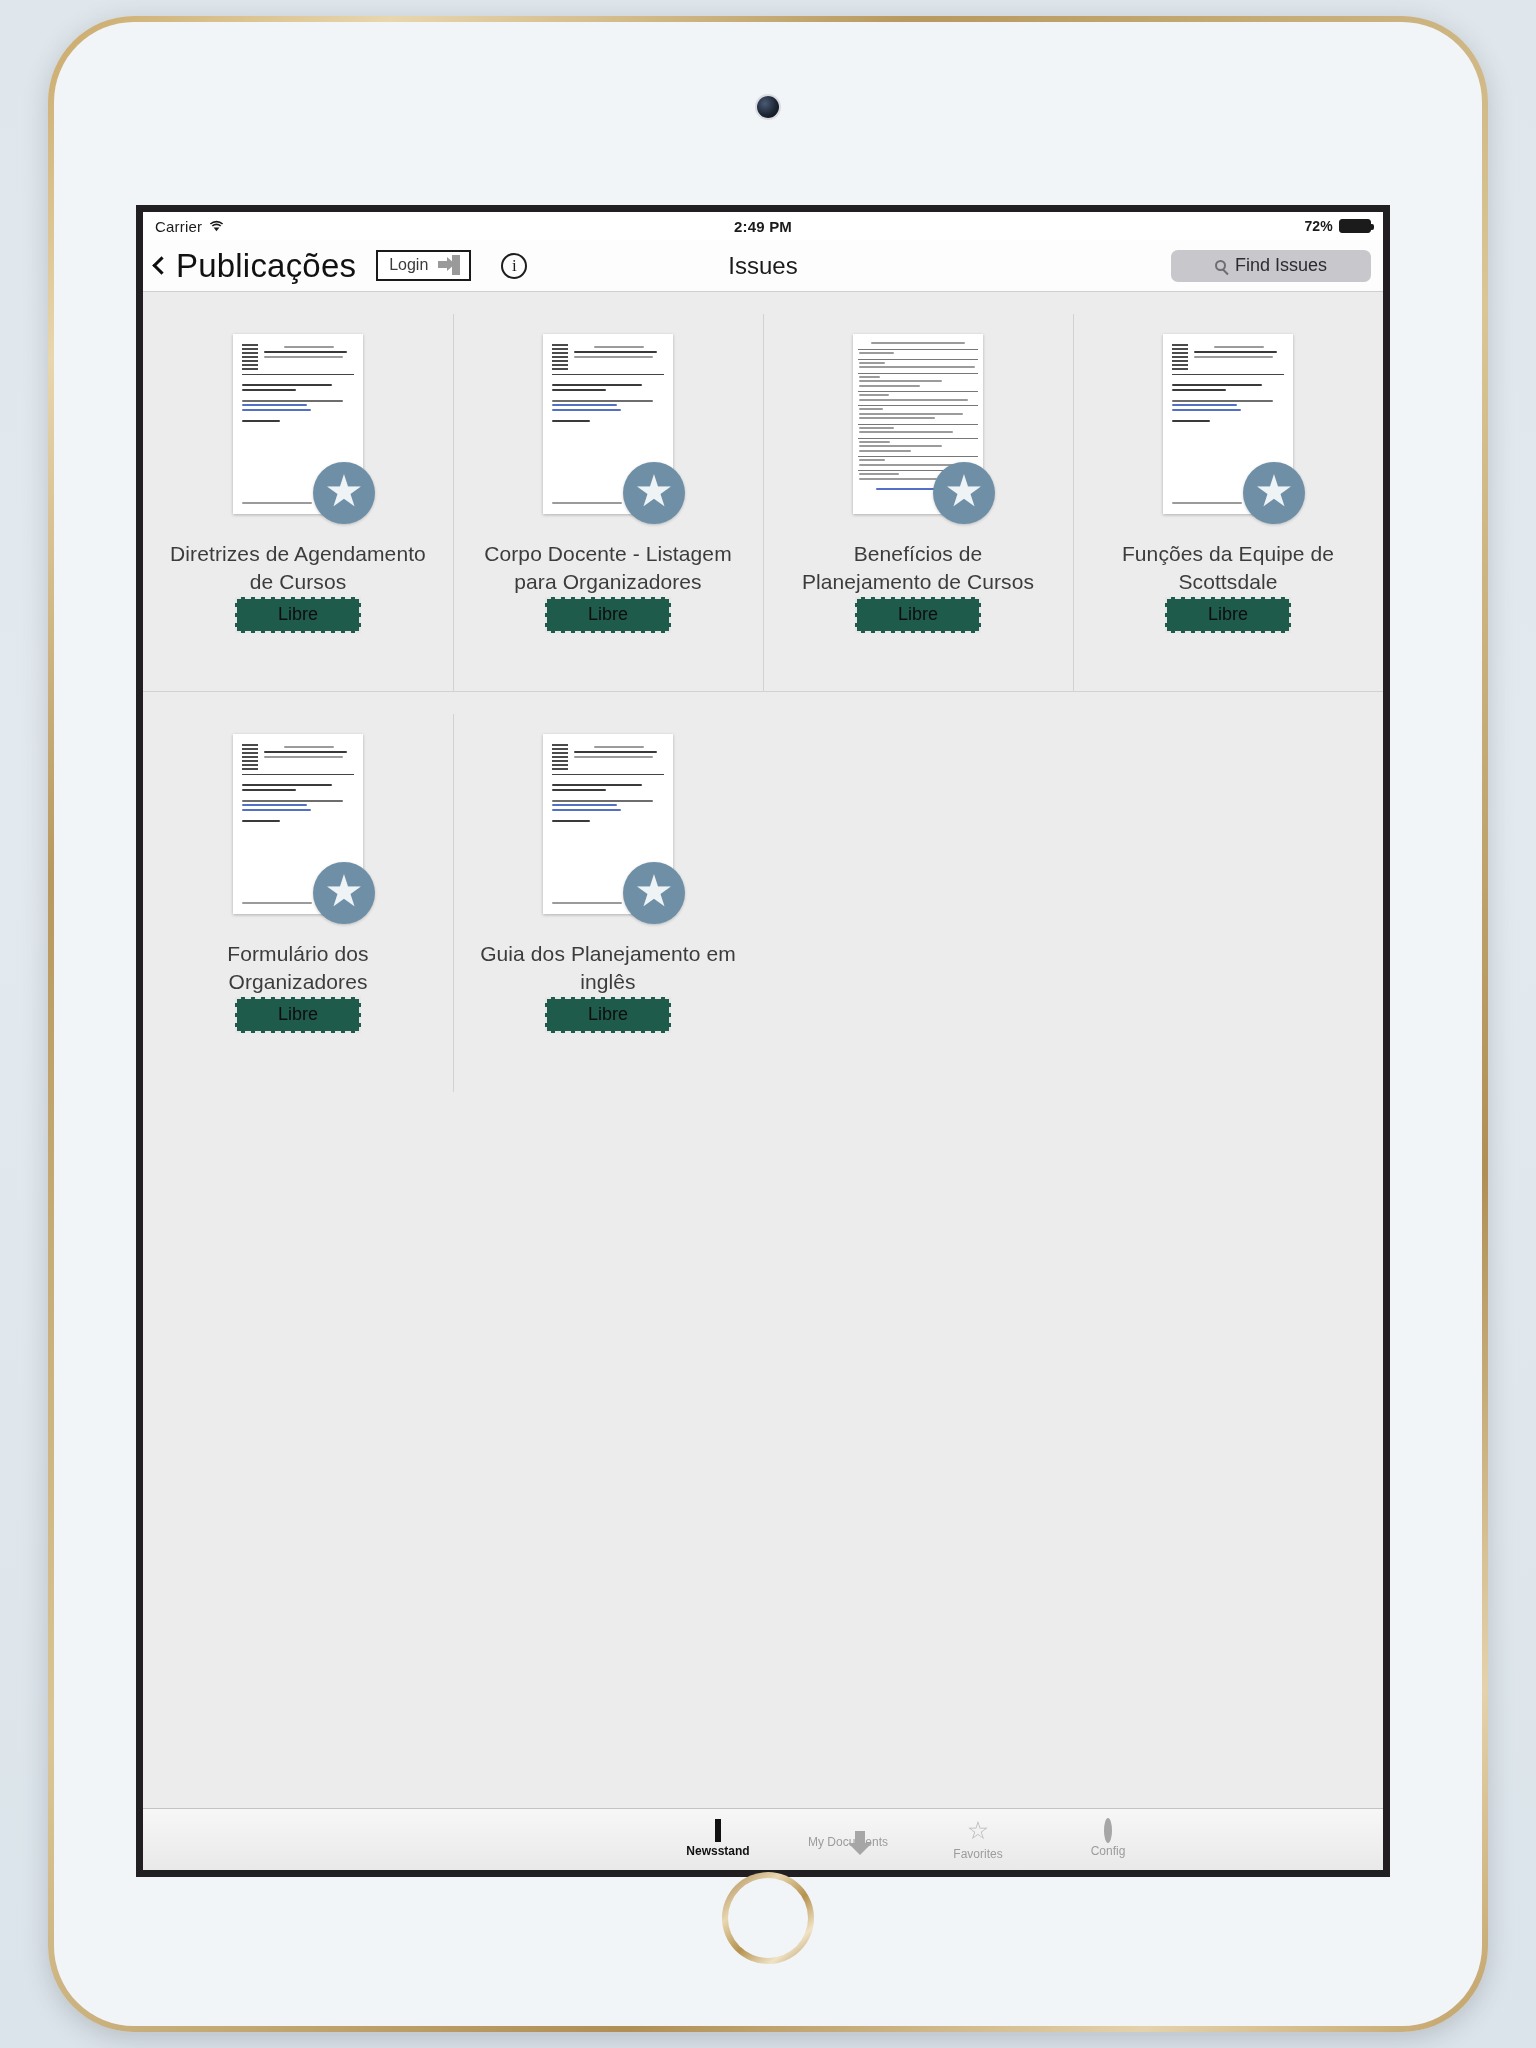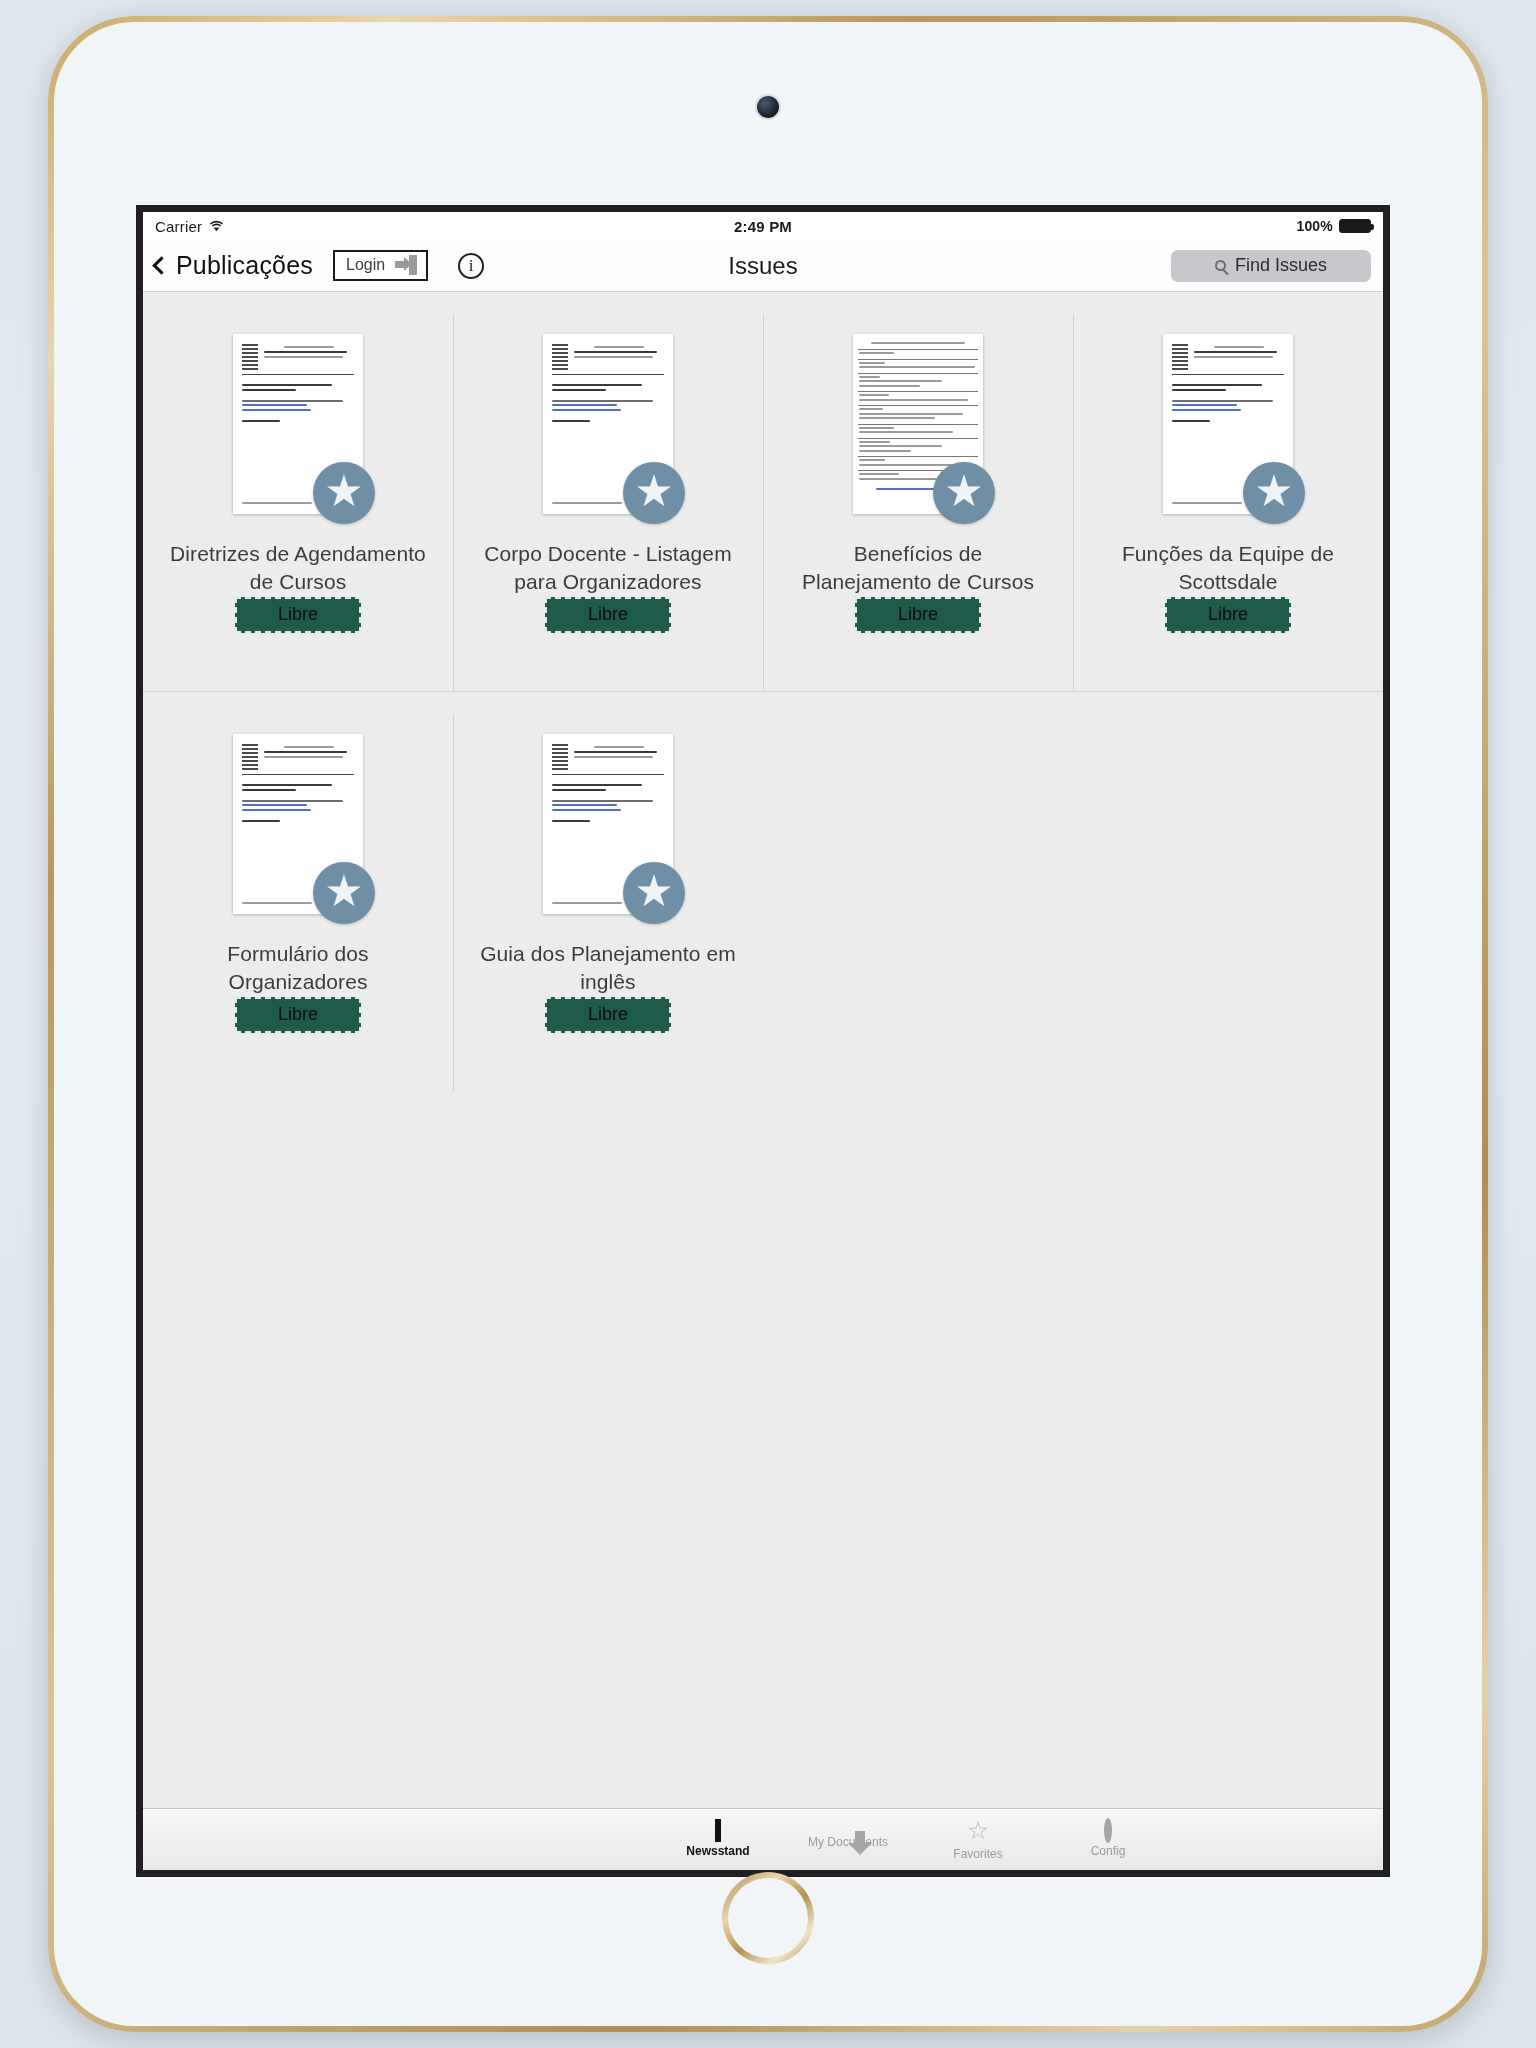--- a/index.html
+++ b/index.html
@@ -123,21 +123,21 @@
   }
   .nav-left { display: flex; align-items: center; gap: 14px; z-index: 2; }
   .back-btn { display: flex; align-items: center; gap: 6px; cursor: pointer; }
   .chev {
     width: 13px; height: 13px;
     border-left: 3.4px solid #0d0d0d;
     border-bottom: 3.4px solid #0d0d0d;
     transform: rotate(45deg);
     margin-right: 2px;
   }
-  .back-label { font-size: 25px; color: #111; letter-spacing: .2px; }
+  .back-label { font-size: 33px; color: #111; letter-spacing: .2px; }
   .login-btn {
     display: flex; align-items: center; gap: 10px;
     border-left: 2px solid #1a1a1a;
     border-right: 2px solid #1a1a1a;
     border-top: 2px solid #1a1a1a;
     border-bottom: 2px solid #1a1a1a;
     padding: 3px 9px 4px 11px;
     margin-left: 6px;
     cursor: pointer;
     background: #fff;
@@ -356,21 +356,21 @@
             <span class="wifi-icon">
               <svg width="15" height="12" viewBox="0 0 15 12">
                 <path d="M7.5 11.2 L4.6 7.4 h5.8 Z" fill="#1b1b1b"></path>
                 <path d="M1.4 4.0 a9 9 0 0 1 12.2 0" stroke="#1b1b1b" stroke-width="1.6" fill="none"></path>
                 <path d="M3.3 6.0 a6.2 6.2 0 0 1 8.4 0" stroke="#1b1b1b" stroke-width="1.6" fill="none"></path>
               </svg>
             </span>
           </div>
           <div class="sb-center">2:49 PM</div>
           <div class="sb-right">
-            <span>100%</span>
+            <span>72%</span>
             <span class="battery"></span>
           </div>
         </div>
 
         <div id="nav-bar">
           <div class="nav-left">
 
             <div class="back-btn">
               <span class="chev"></span>
               <span class="back-label">Publicações</span>

